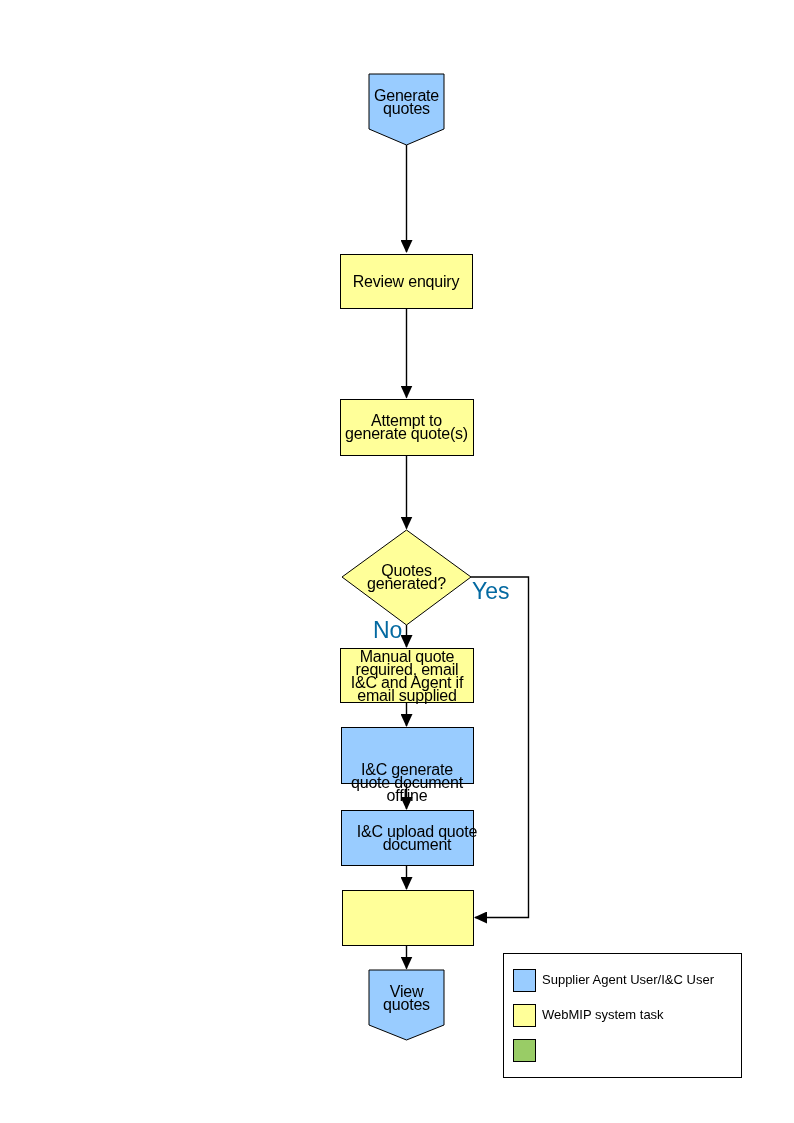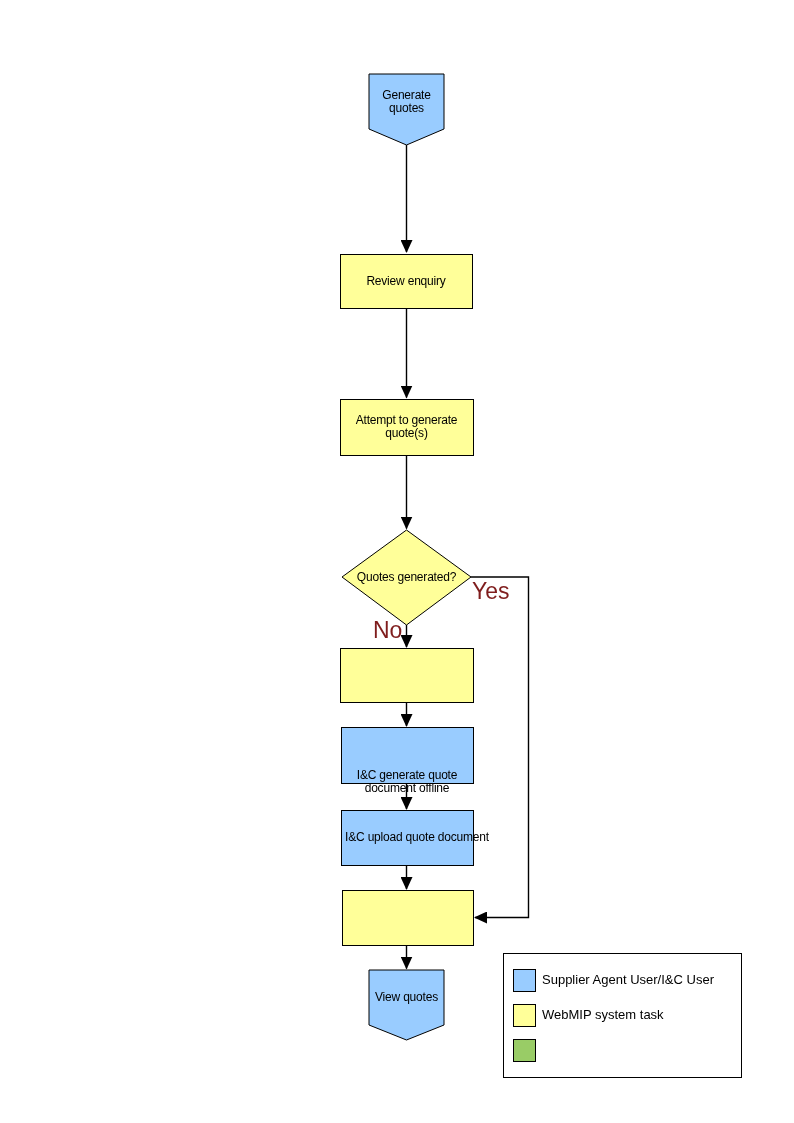--- a/index.html
+++ b/index.html
@@ -3,23 +3,23 @@
 <meta charset="utf-8">
 <style>
   html,body{margin:0;padding:0;background:#fff;}
   body{font-family:"Liberation Sans", sans-serif;color:#000;}
   #page{position:relative;width:794px;height:1123px;background:#fff;overflow:hidden;}
   #flow-svg{position:absolute;left:0;top:0;}
   .fill-blue{fill:#99CCFF;stroke:#000;stroke-width:1;}
   .fill-yellow{fill:#FFFF99;stroke:#000;stroke-width:1;}
   .connector{fill:none;stroke:#000;stroke-width:1.4;}
   .node-label{position:absolute;display:flex;align-items:center;justify-content:center;
-    text-align:center;font-size:12px;line-height:13px;letter-spacing:-0.2px;color:#000;}
+    text-align:center;font-size:16px;line-height:13px;letter-spacing:-0.2px;color:#000;}
   .nowrap{white-space:nowrap;font-size:10.5px;}
-  .branch-label{position:absolute;font-size:23px;line-height:1.05;color:#7f1d1d;}
+  .branch-label{position:absolute;font-size:23px;line-height:1.05;color:#0369a1;}
   .legend{position:absolute;left:503px;top:953px;width:237px;height:123px;
     border:1px solid #000;background:#fff;text-align:right;}
   .swatch{position:absolute;left:9px;width:21px;height:21px;border:1px solid #000;}
   .sw-blue{background:#99CCFF;}
   .sw-yellow{background:#FFFF99;}
   .sw-green{background:#99CC66;}
   .legend-label{position:absolute;left:38px;font-size:13px;line-height:16px;color:#000;width:194px;}
   .v-center-21{height:21px;display:flex;align-items:center;}
 </style>
 </head>
@@ -52,20 +52,21 @@
     <rect class="fill-blue" x="341.5" y="727.5" width="132" height="56"></rect>
     <rect class="fill-blue" x="341.5" y="810.5" width="132" height="55"></rect>
     <rect class="fill-yellow" x="342.5" y="890.5" width="131" height="55"></rect>
     <polygon class="fill-blue" points="369,970 444,970 444,1025 406.5,1040 369,1025"></polygon>
   </svg>
 
   <div class="node-label" style="left:369px;top:74px;width:75px;height:55px;">Generate quotes</div>
   <div class="node-label" style="left:340px;top:254px;width:132px;height:54px;">Review enquiry</div>
   <div class="node-label" style="left:340px;top:399px;width:133px;height:56px;">Attempt to generate quote(s)</div>
   <div class="node-label" style="left:349px;top:547px;width:115px;height:60px;">Quotes generated?</div>
+  <div class="node-label" style="left:341px;top:649px;width:132px;height:53px;">Manual quote required, email I&amp;C and Agent if email supplied</div>
   <div class="node-label" style="left:341px;top:754px;width:132px;height:56px;">I&amp;C generate quote document offline</div>
   <div class="node-label" style="left:341px;top:810px;width:152px;height:55px;">I&amp;C upload quote document</div>
   <div class="node-label" style="left:369px;top:970px;width:75px;height:55px;">View quotes</div>
 
   <div class="branch-label" style="left:472px;top:579px;">Yes</div>
   <div class="branch-label" style="left:373px;top:618px;">No</div>
 
   <div class="legend">
     <div class="swatch sw-blue" style="top:15px;"></div>
     <div class="legend-label v-center-21" style="top:15px;">Supplier Agent User/I&amp;C User</div>

